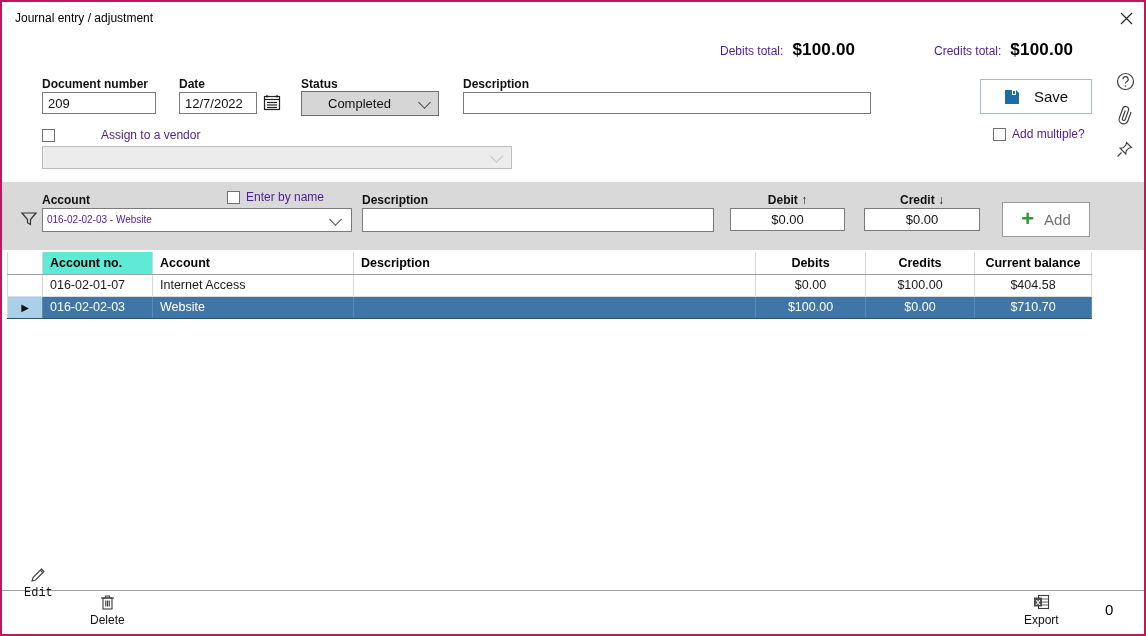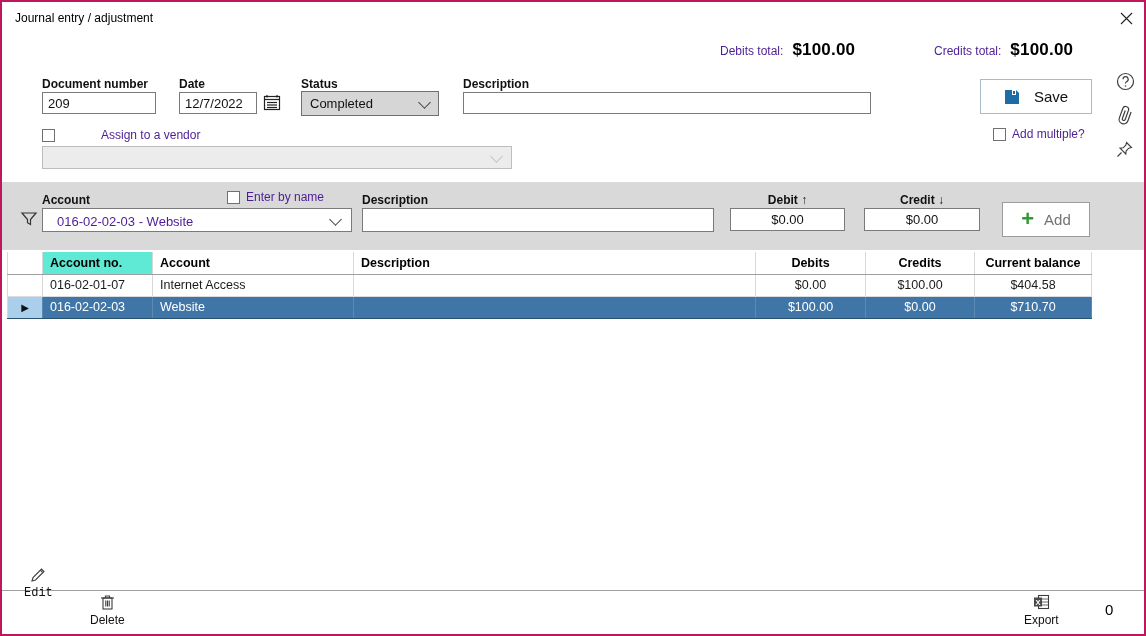--- a/index.html
+++ b/index.html
@@ -14,21 +14,21 @@
   .title { left:13px; top:9px; font-size:12px; color:#000; }
   .close-btn { left:1114px; top:6px; width:20px; height:20px; display:flex; align-items:center; justify-content:center; cursor:default; }
 
   
   .total-group { display:flex; align-items:baseline; gap:9px; }
   .total-value { font-size:17px; font-weight:bold; color:#000; letter-spacing:0.2px; }
 
   
   .field-input { border:1px solid #7a7a7a; background:#fff; font-family:"Liberation Sans",sans-serif; font-size:13px; color:#111; padding:0 5px; outline:none; }
   .combo-chev { position:absolute; width:9px; height:9px; border-right:1.6px solid #444; border-bottom:1.6px solid #444; transform:rotate(45deg); }
-  .status-box { background:#d6d6d6; border:1px solid #707070; display:flex; align-items:center; padding:0 8px; font-size:13px; color:#111; }
+  .status-box { background:#d6d6d6; border:1px solid #707070; display:flex; align-items:center; padding:0 26px; font-size:13px; color:#111; }
   .vendor-box { background:#ececec; border:1px solid #bdbdbd; }
   .checkbox { width:13px; height:13px; border:1px solid #707070; background:#fff; display:inline-block; }
   .check-row { display:flex; align-items:center; gap:6px; }
 
   .save-btn { left:978px; top:77px; width:112px; height:35px; background:#fff; border:1px solid #a9bac9; display:flex; align-items:center; justify-content:center; gap:14px; cursor:default; }
   .save-btn span { font-size:15px; color:#111; }
 
   .rail-icon { color:#3d3d3d; display:flex; align-items:center; justify-content:center; }
 
   
@@ -146,21 +146,21 @@
   <div class="abs entry-band"></div>
 
   <div class="abs" style="left:18px; top:208px;">
     <svg width="18" height="18" viewBox="0 0 18 18" fill="none" stroke="#333" stroke-width="1.2">
       <path d="M2 3 h14 l-5.5 6.5 v5 l-3 -1.8 v-3.2 z"></path>
     </svg>
   </div>
 
   <div class="abs lbl" style="left:40px; top:191px;">Account</div>
   <div class="abs" style="left:40px; top:206px; width:310px; height:24px; background:#fff; border:1px solid #7a7a7a;">
-    <span class="txt" style="position:absolute; left:14px; top:5px; font-size:13px;">016-02-02-03 - Website</span>
+    <span class="txt" style="position:absolute; left:4px; top:5px; font-size:10px;">016-02-02-03 - Website</span>
     <span class="combo-chev" style="right:11px; top:6px;"></span>
   </div>
 
   <div class="abs check-row" style="left:225px; top:188px;">
     <span class="checkbox"></span>
     <span class="txt">Enter by name</span>
   </div>
 
   <div class="abs lbl" style="left:360px; top:191px;">Description</div>
   <input class="abs entry-input" style="left: 360px; top: 206px; width: 352px; height: 24px; padding: 0px 6px;" value="">

